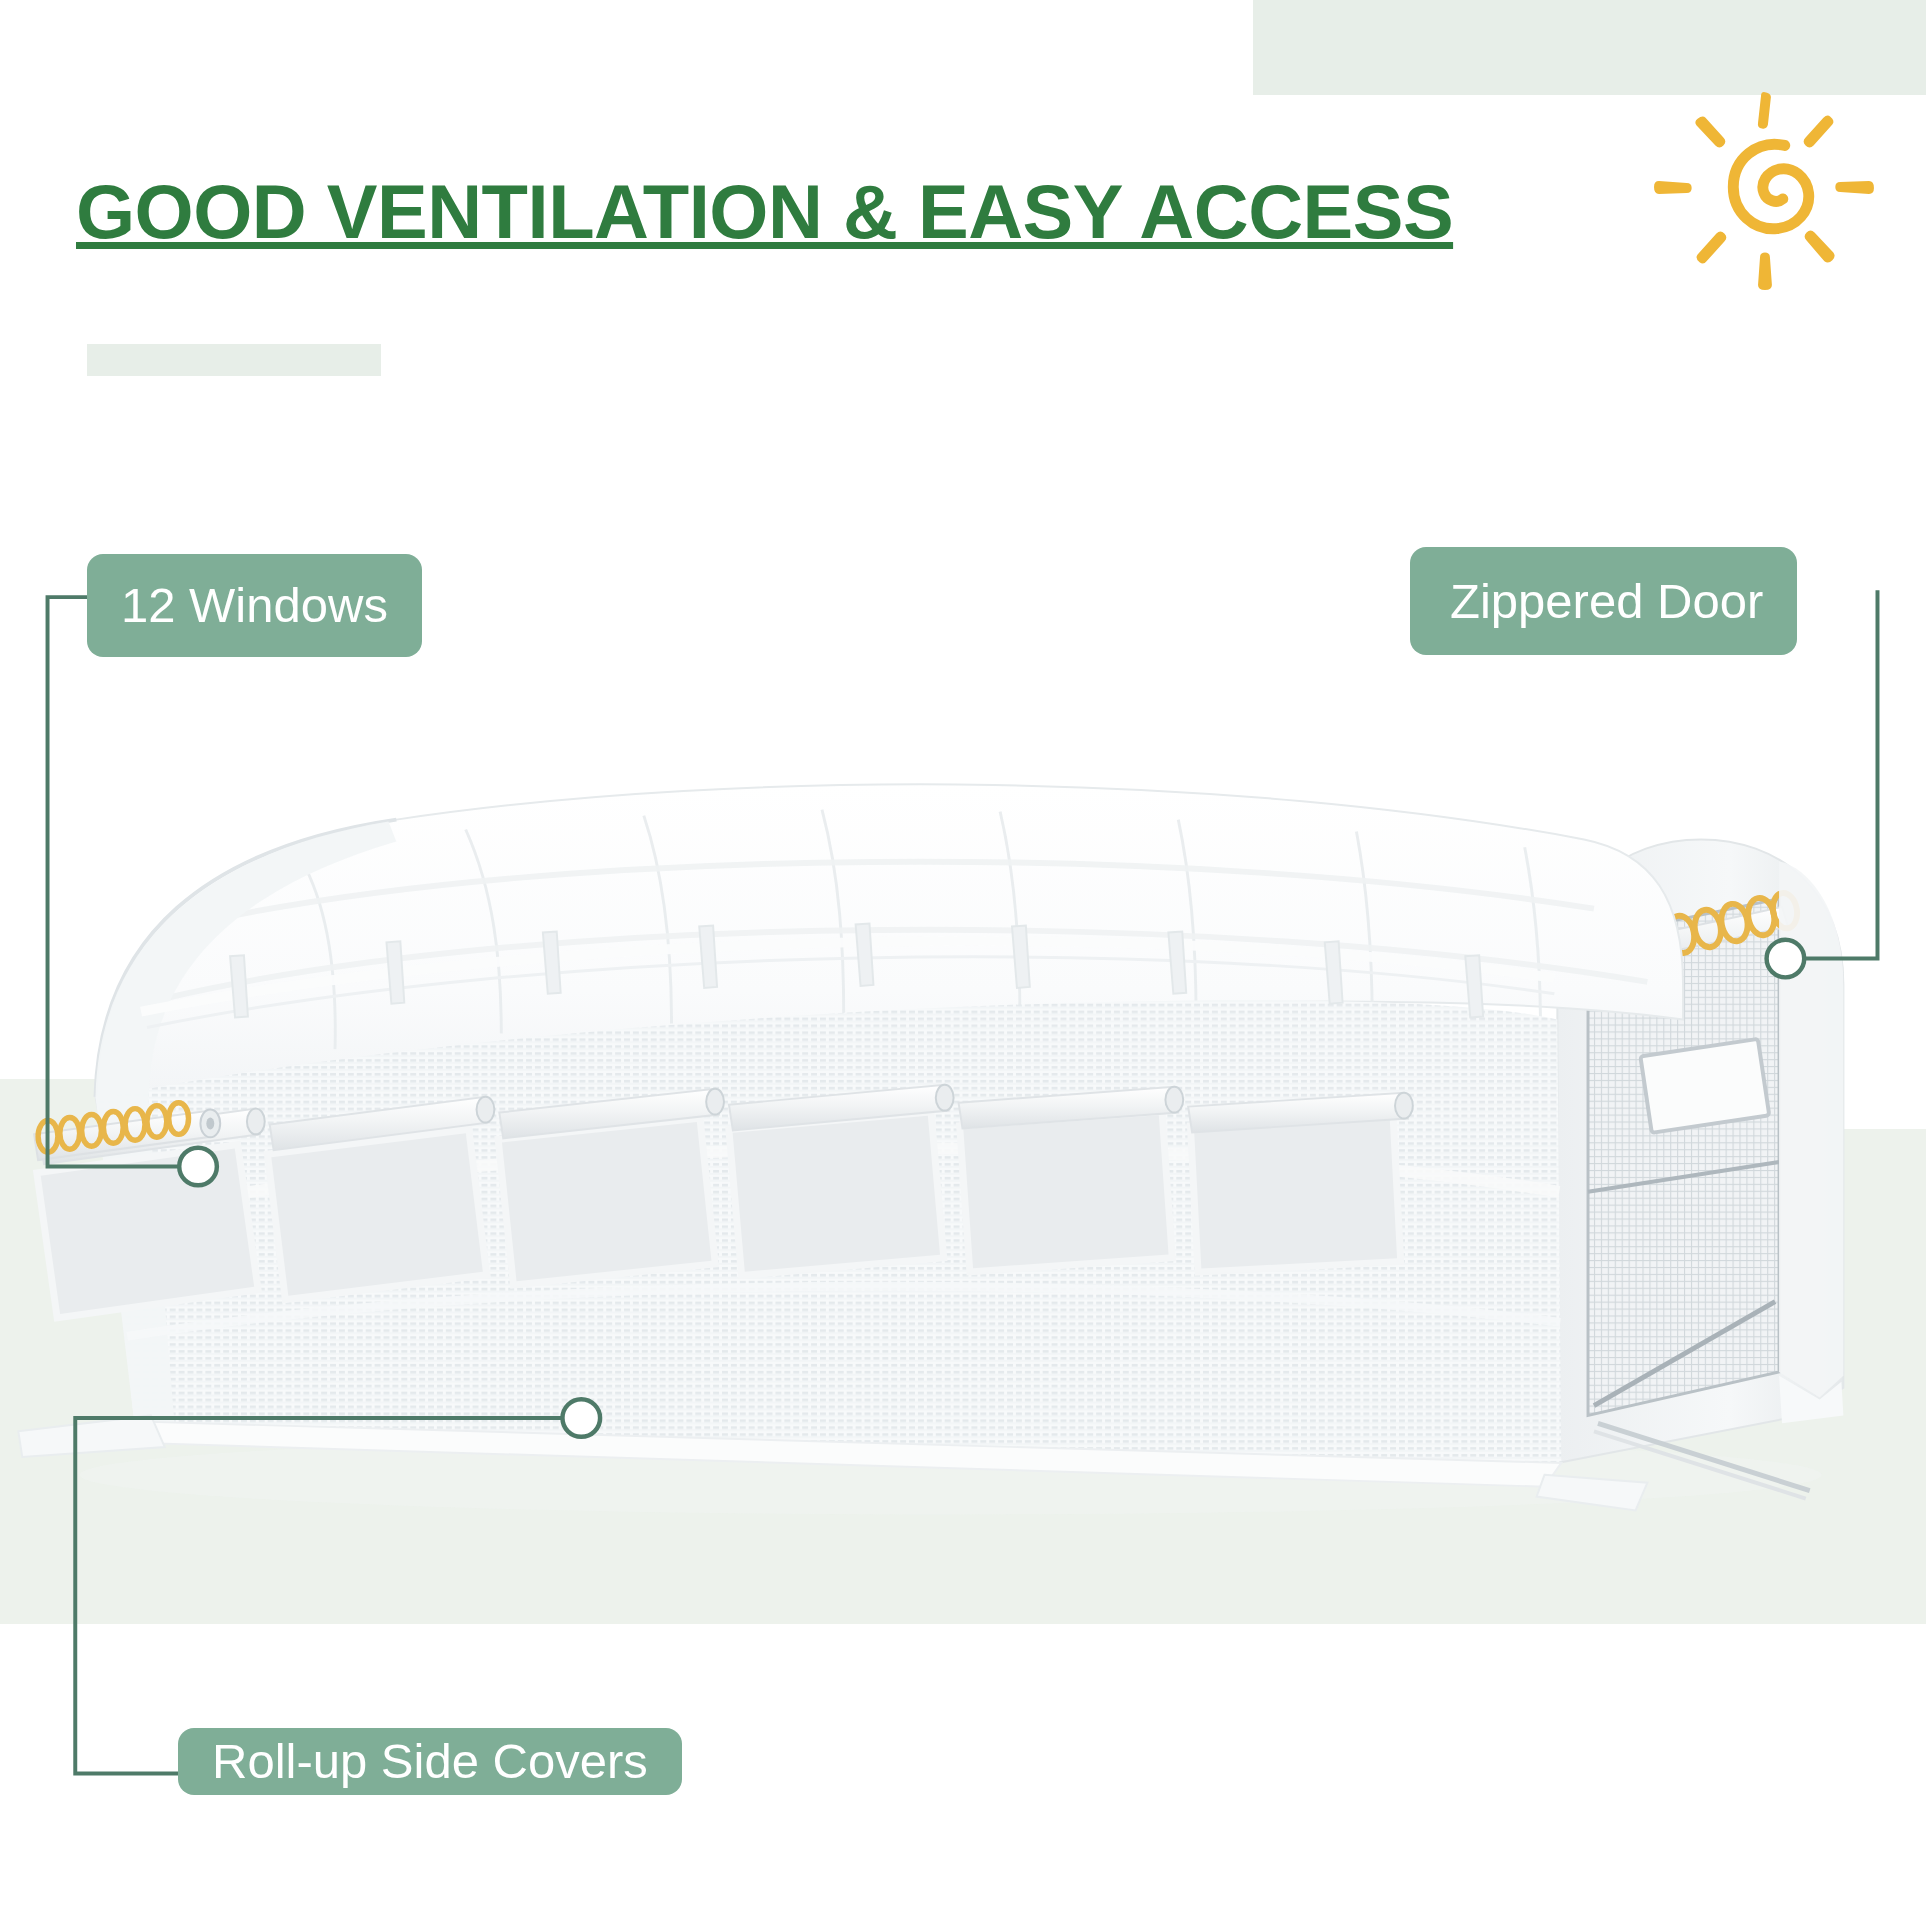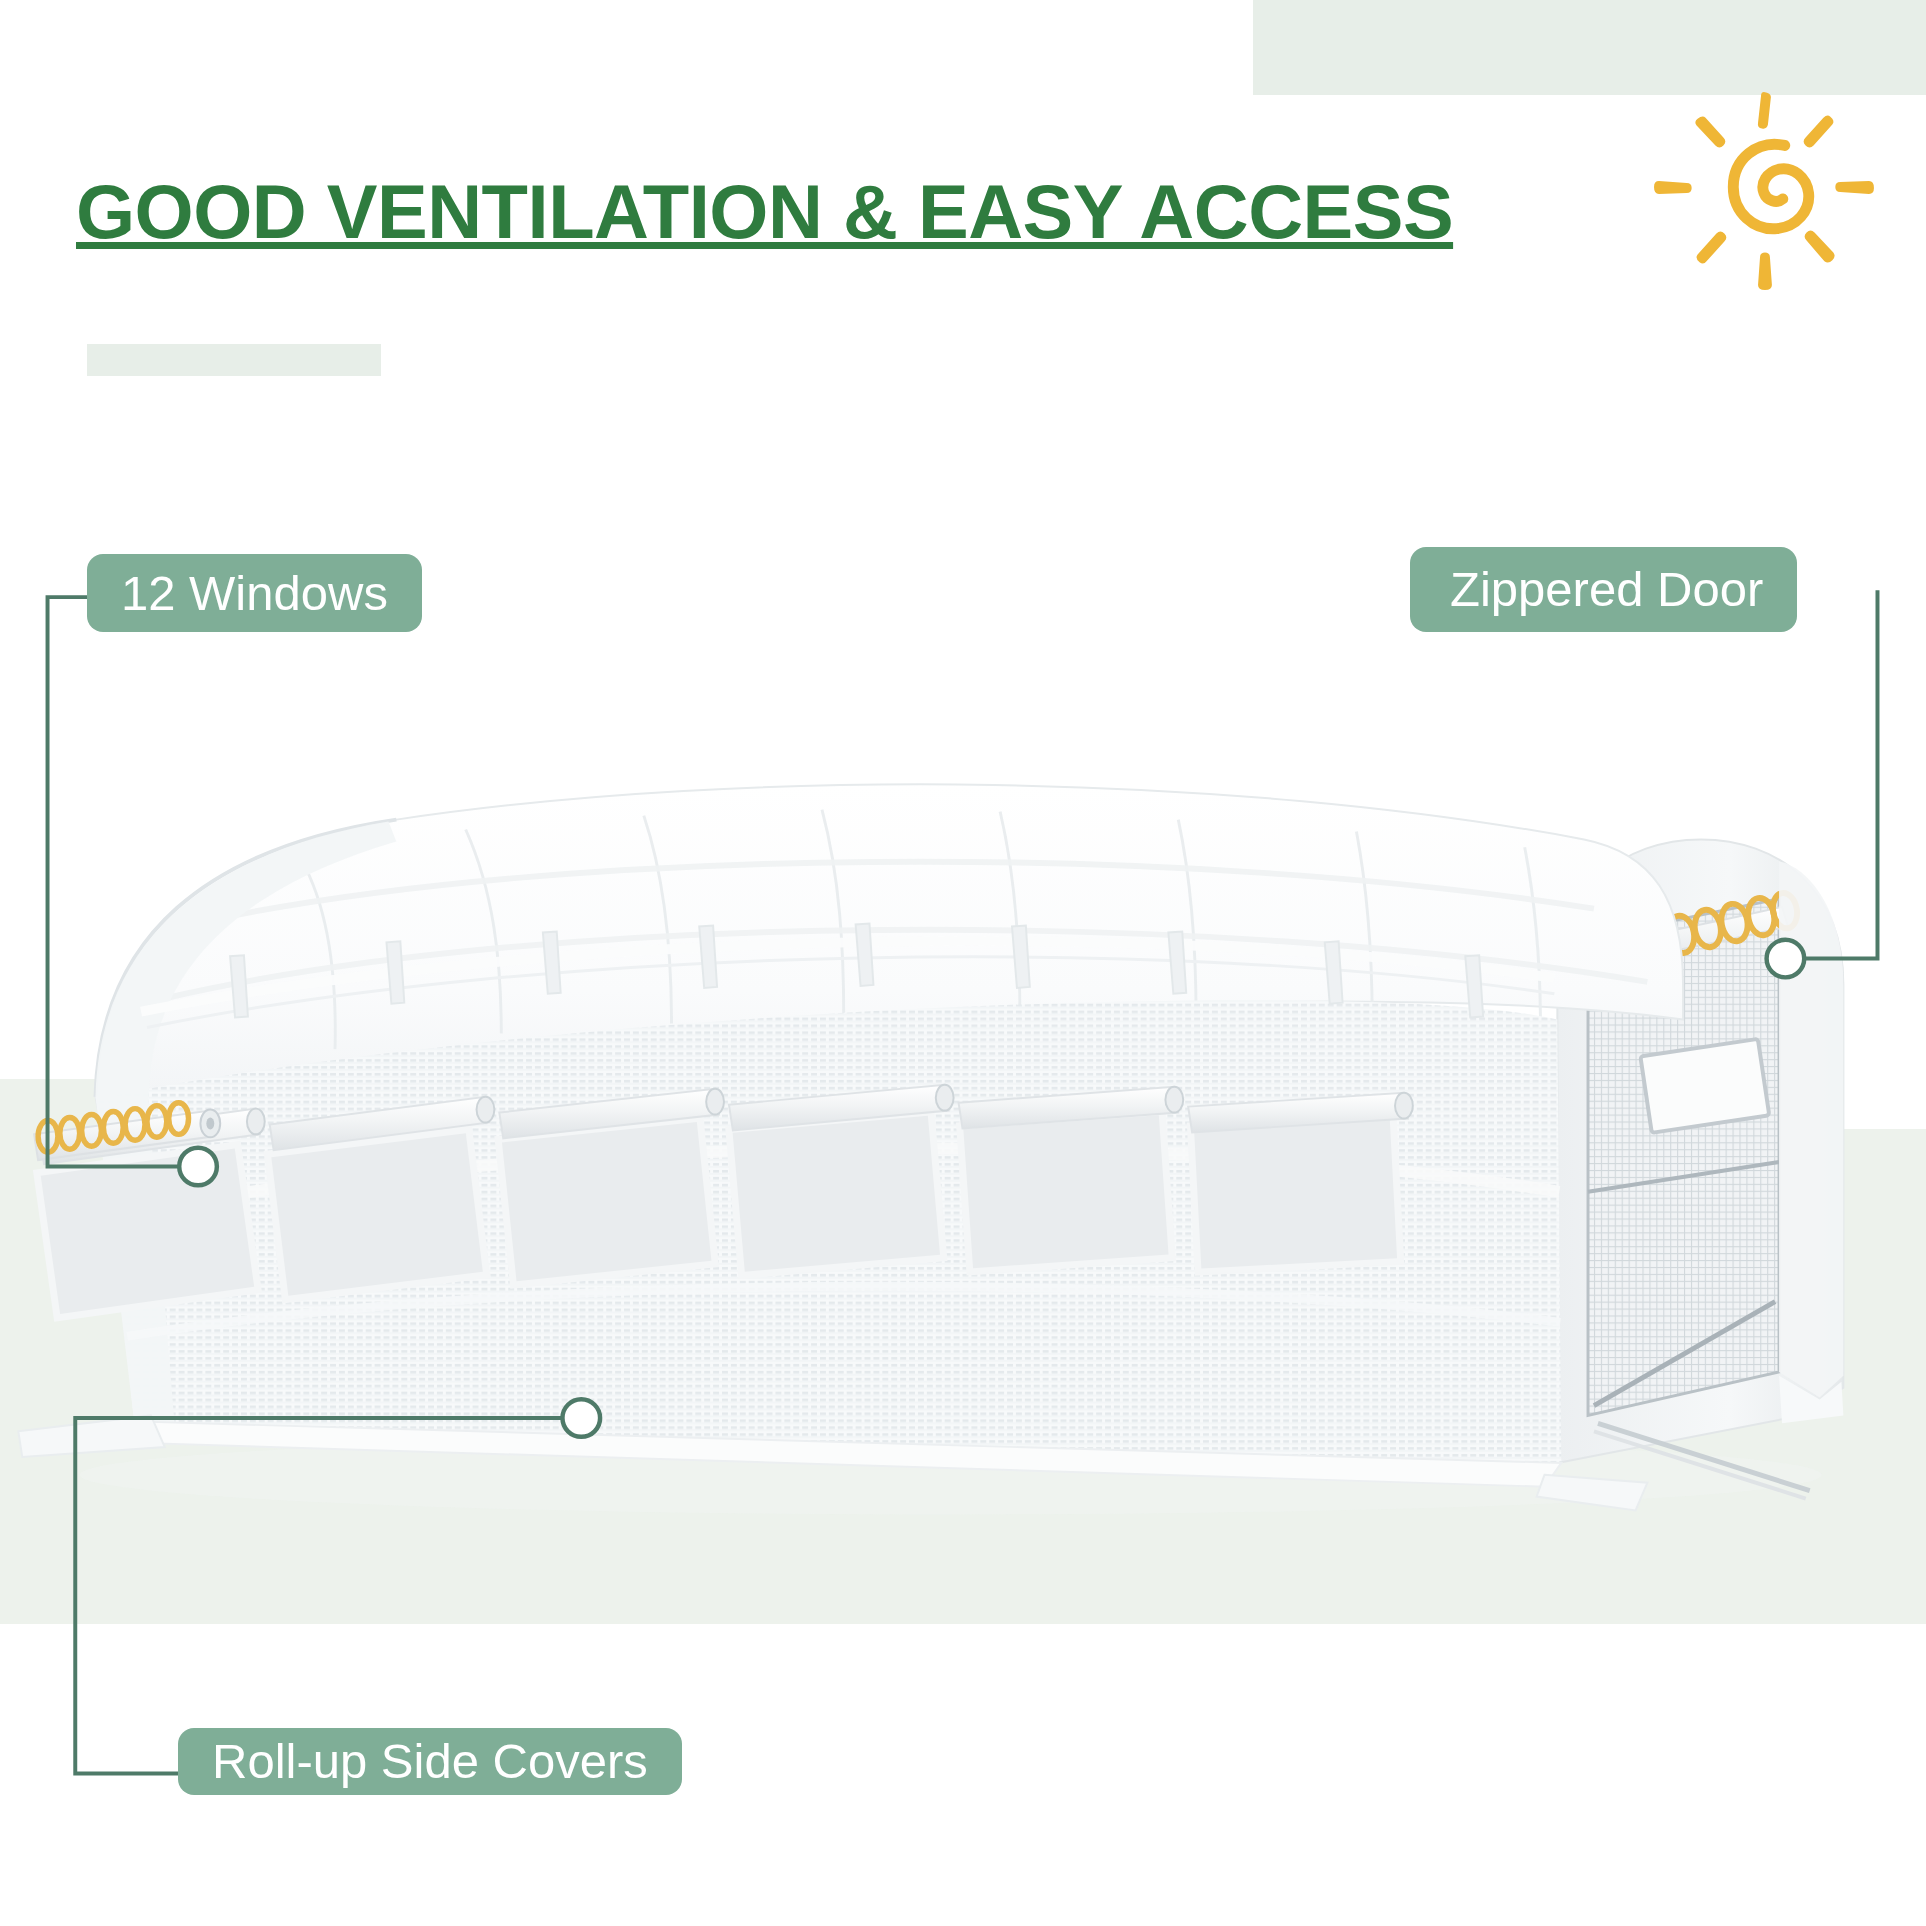--- a/index.html
+++ b/index.html
@@ -47,22 +47,22 @@
     background:#7fae97;
     border-radius:16px;
     color:#ffffff;
     font-size:49px;
     display:flex;align-items:center;justify-content:center;
     padding:0 34px;
     box-sizing:border-box;
     white-space:nowrap;
     line-height:1;
   }
-  .label-windows{left:87px;top:554px;height:78px;}
-  .label-door{left:1410px;top:547px;height:85px;padding-left:40px;}
+  .label-windows{left:87px;top:554px;height:103px;}
+  .label-door{left:1410px;top:547px;height:108px;padding-left:40px;}
   .label-rollup{left:178px;top:1728px;height:67px;}
 
   
   .connectors{position:absolute;left:0;top:0;width:1927px;height:1927px;pointer-events:none;}
 </style>
 </head>
 <body>
 
 <div class="stage">
 

